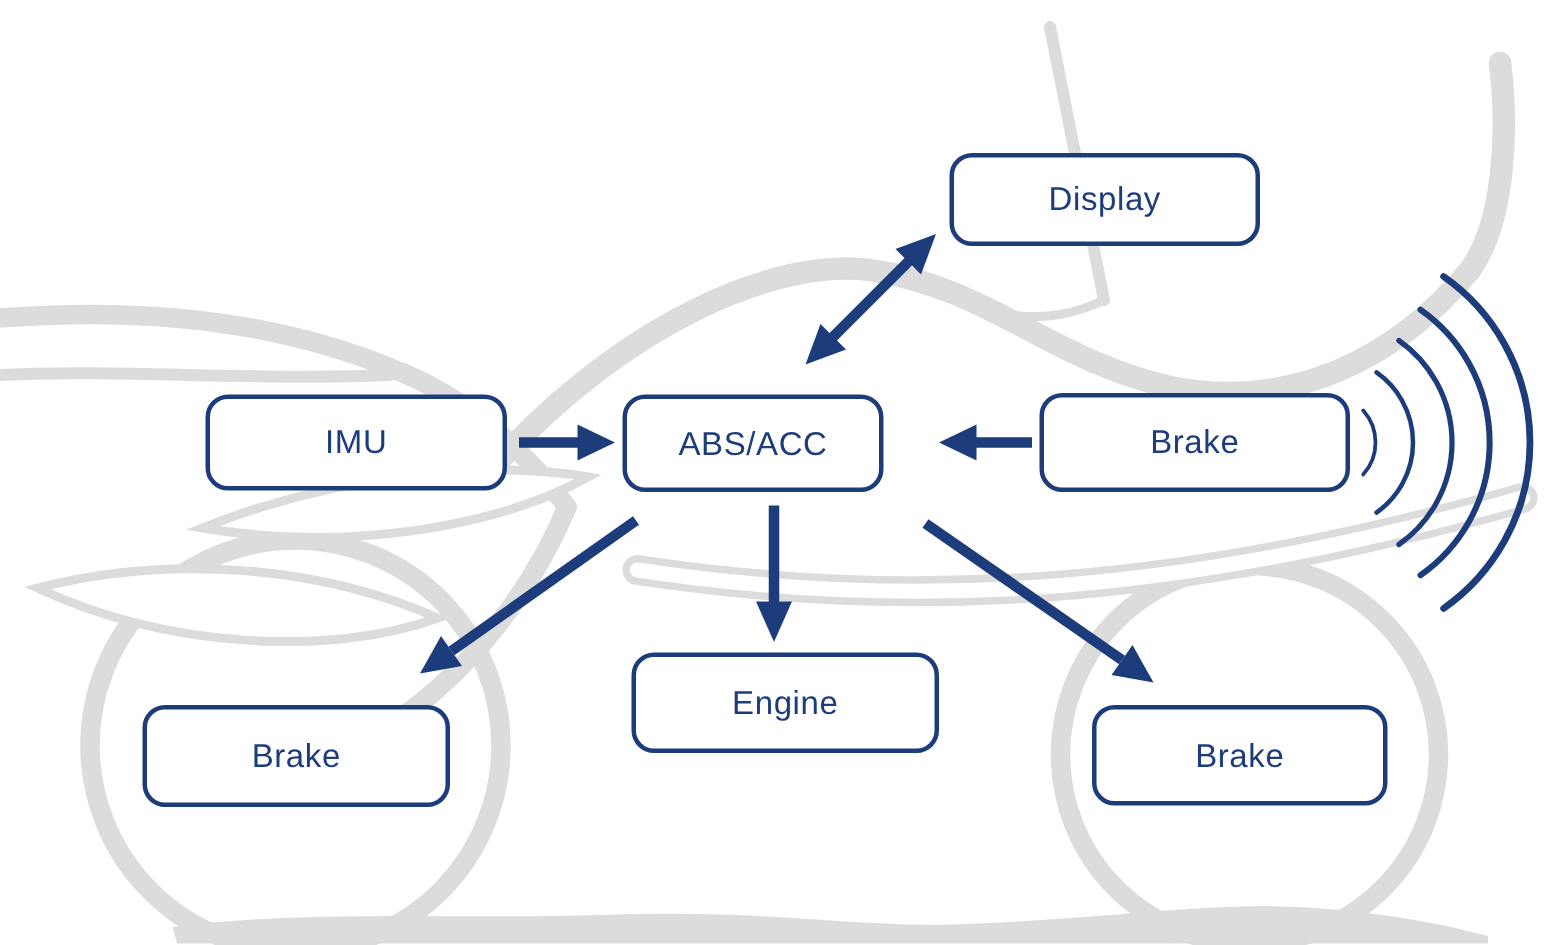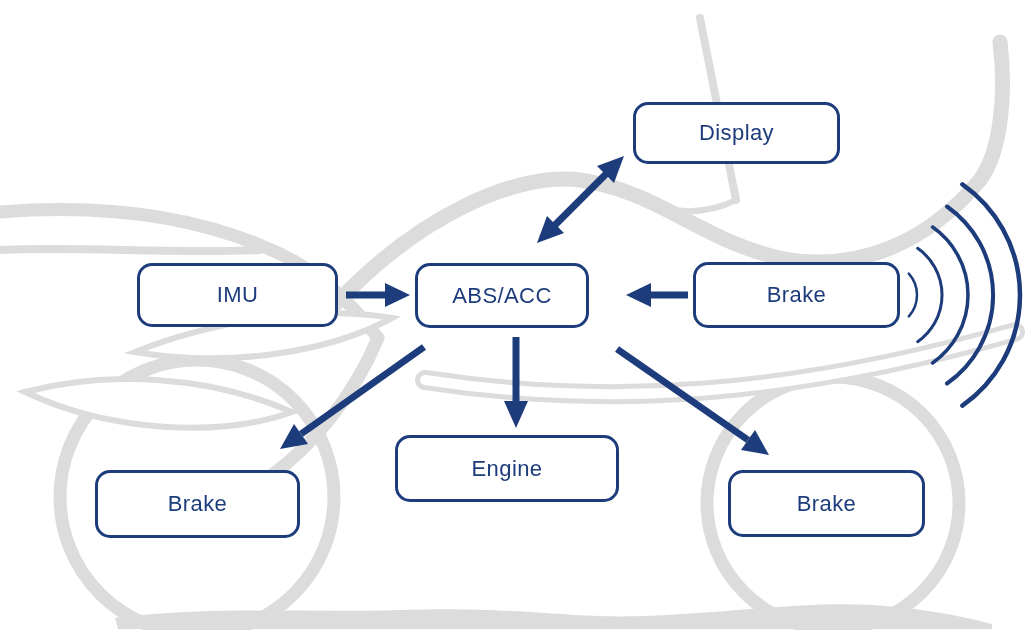--- a/index.html
+++ b/index.html
@@ -100,21 +100,21 @@
   </div>
 
   <div class="node" style="left:693px; top:262px; width:207px; height:66px;">
     <span>Brake</span>
   </div>
 
   <div class="node" style="left:95px; top:470px; width:205px; height:68px;">
     <span>Brake</span>
   </div>
 
-  <div class="node" style="left:395px; top:435px; width:224px; height:67px;">
+  <div class="node" style="left:421px; top:435px; width:205px; height:67px;">
     <span>Engine</span>
   </div>
 
   <div class="node" style="left:728px; top:470px; width:197px; height:67px;">
     <span>Brake</span>
   </div>
 
 </div>
 
 </body></html>

